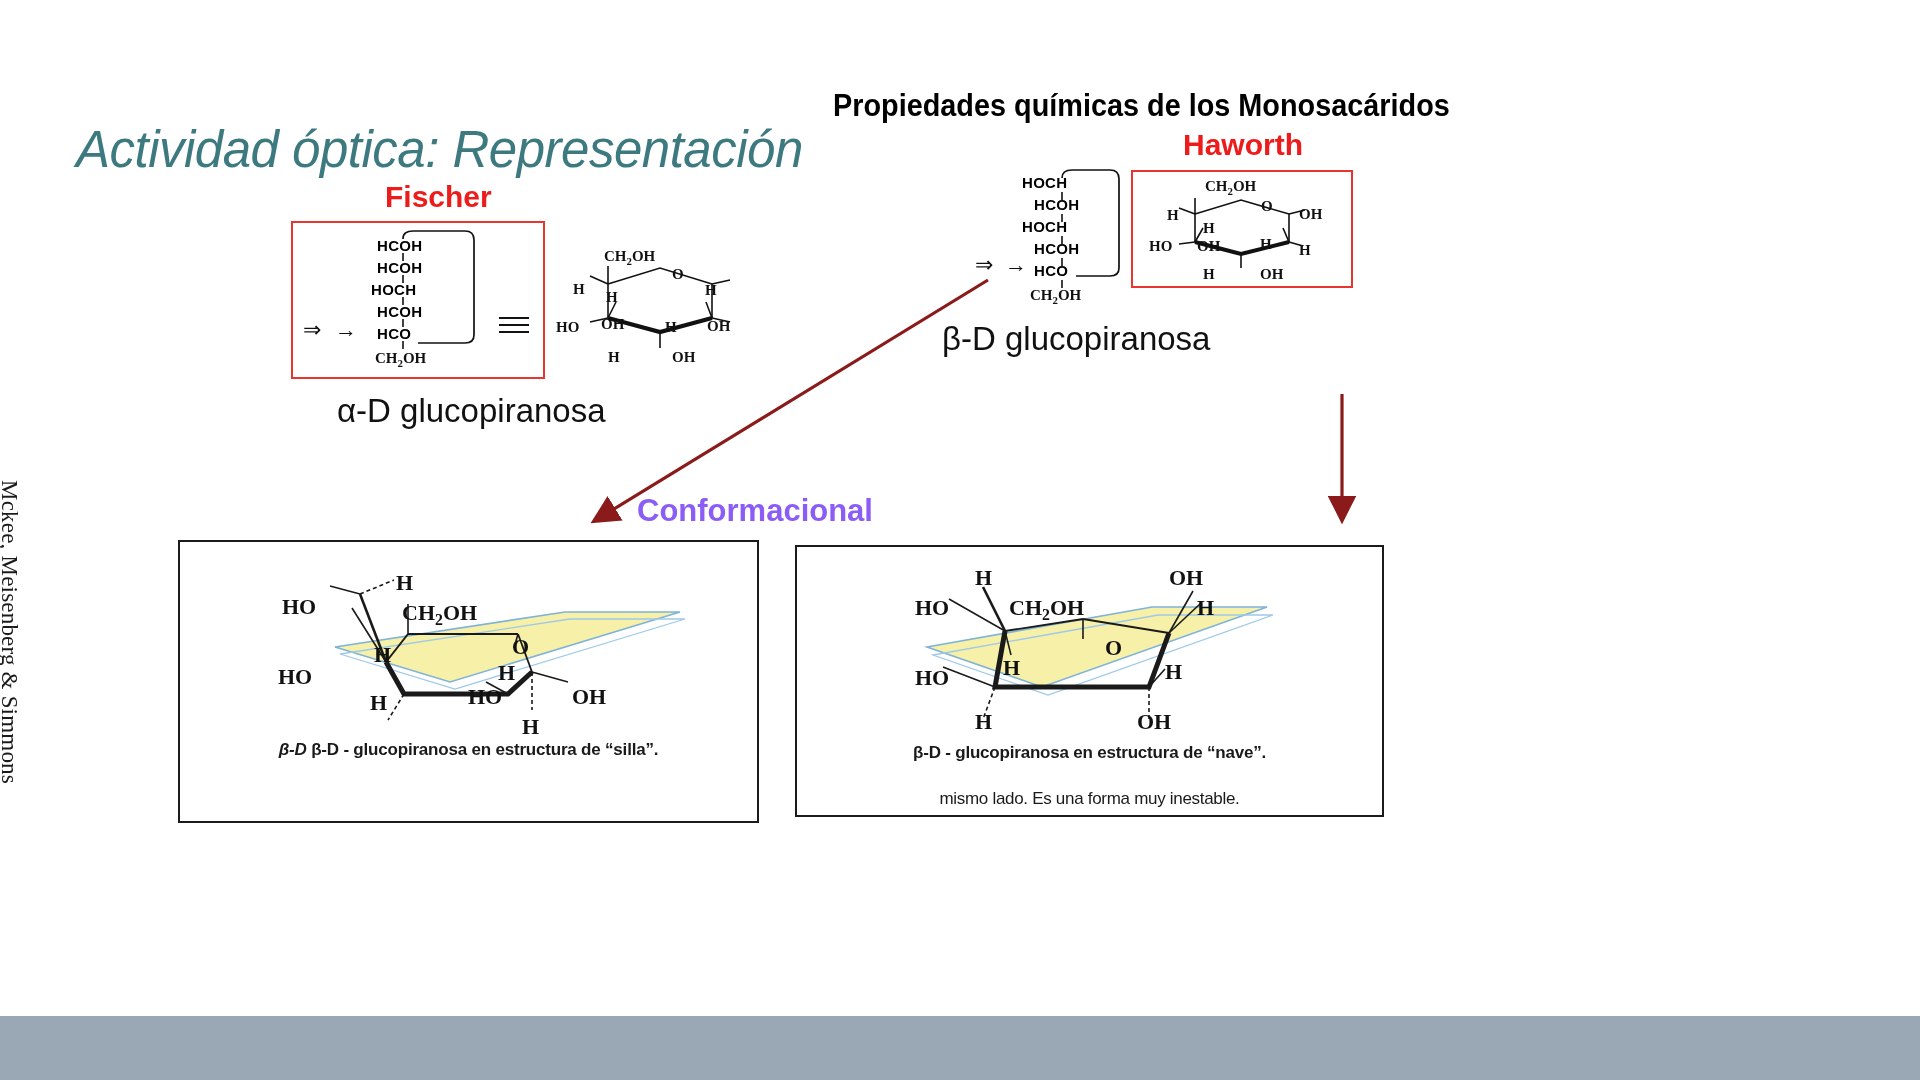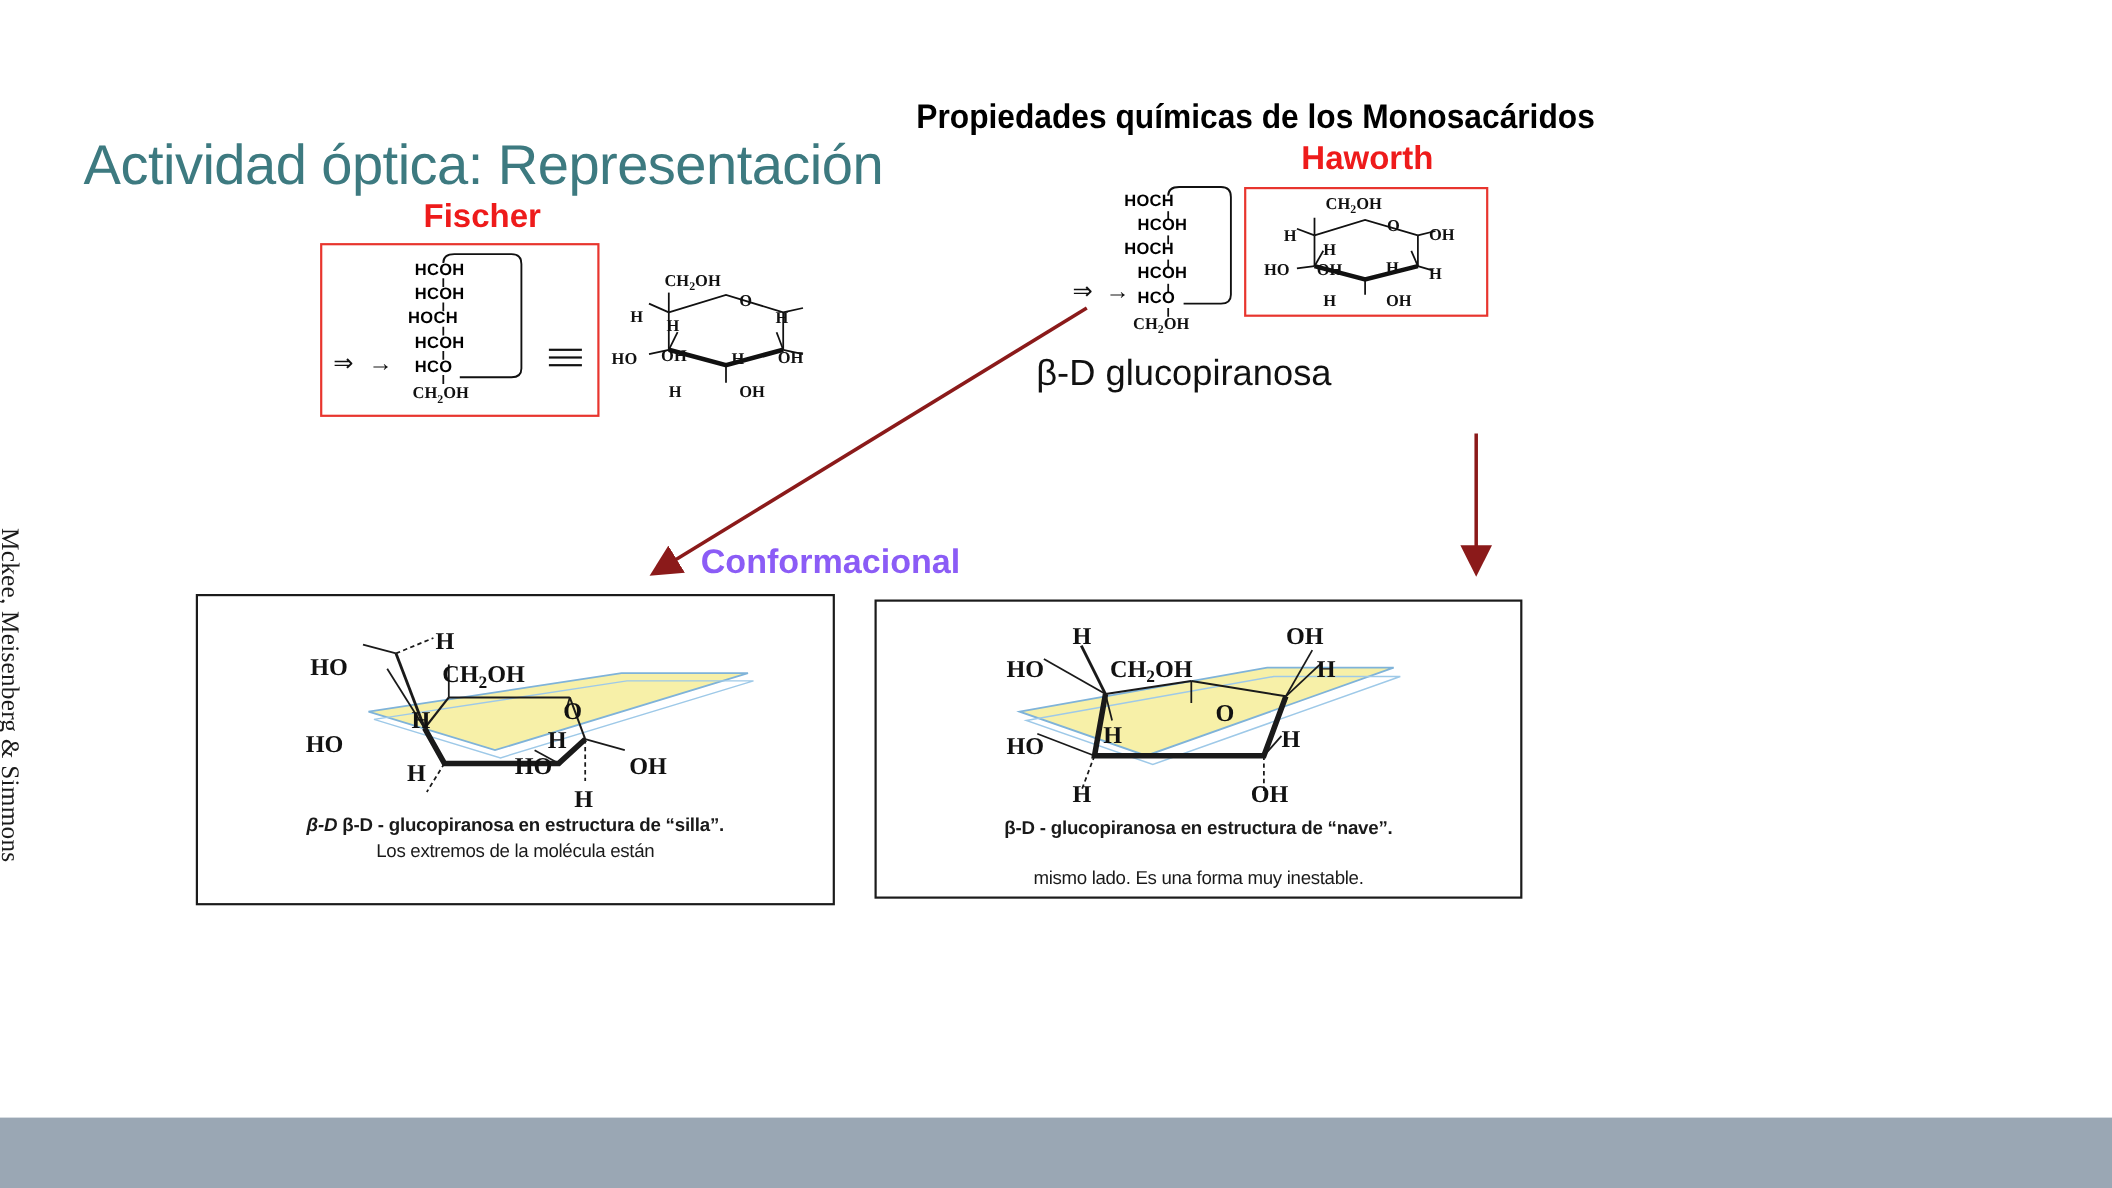--- a/index.html
+++ b/index.html
@@ -32,21 +32,21 @@
     font-size: 23px;
     color: #1a1a1a;
     white-space: nowrap;
     letter-spacing: .2px;
   }
 
   
   .title-main {
     position: absolute; left: 76px; top: 120px;
     font-size: 51px; color: #3d7a80; font-weight: 400;
-    letter-spacing: -.5px; white-space: nowrap;
+    letter-spacing: -.5px; white-space: nowrap; font-style: italic;
   }
   .title-right {
     position: absolute; left: 833px; top: 88px;
     font-size: 31px; font-weight: bold; color: #000;
     white-space: nowrap; transform: scaleX(.93); transform-origin: left top;
   }
   .label-fischer {
     position: absolute; left: 385px; top: 180px;
     font-size: 30px; font-weight: bold; color: #ee1b1b; white-space: nowrap;
   }
@@ -177,20 +177,21 @@
   <div class="chem-small" style="left:573px; top:281px;">H</div>
   <div class="chem-small" style="left:606px; top:289px;">H</div>
   <div class="chem-small" style="left:705px; top:282px;">H</div>
   <div class="chem-small" style="left:556px; top:319px;">HO</div>
   <div class="chem-small" style="left:601px; top:316px;">OH</div>
   <div class="chem-small" style="left:665px; top:319px;">H</div>
   <div class="chem-small" style="left:707px; top:318px;">OH</div>
   <div class="chem-small" style="left:608px; top:349px;">H</div>
   <div class="chem-small" style="left:672px; top:349px;">OH</div>
 
+  <div class="label-alpha">α-D glucopiranosa</div>
 
   <svg class="ring-svg" style="left:960px; top:160px;" width="210" height="150" viewBox="0 0 210 150">
     <path d="M 102 18 Q 102 10 112 10 L 150 10 Q 159 10 159 19 L 159 108 Q 159 116 150 116 L 116 116" fill="none" stroke="#111" stroke-width="1.7"></path>
     <line x1="102" y1="32" x2="102" y2="40" stroke="#111" stroke-width="1.6"></line>
     <line x1="102" y1="54" x2="102" y2="62" stroke="#111" stroke-width="1.6"></line>
     <line x1="102" y1="76" x2="102" y2="84" stroke="#111" stroke-width="1.6"></line>
     <line x1="102" y1="98" x2="102" y2="106" stroke="#111" stroke-width="1.6"></line>
     <line x1="102" y1="120" x2="102" y2="128" stroke="#111" stroke-width="1.6"></line>
   </svg>
   <div class="chem-row" style="left:1022px; top:174px;">HOCH</div>
@@ -288,21 +289,20 @@
     <div class="chem-small" style="font-size:22px; left:318px; top:118px;">H</div>
     <div class="chem-small" style="font-size:22px; left:190px; top:148px;">H</div>
     <div class="chem-small" style="font-size:22px; left:288px; top:142px;">HO</div>
     <div class="chem-small" style="font-size:22px; left:392px; top:142px;">OH</div>
     <div class="chem-small" style="font-size:22px; left:342px; top:172px;">H</div>
 
     <div class="panel-caption cap-line1" style="top:198px;">
       <em>β-D</em> 
       <span>β-D - glucopiranosa en estructura de “silla”.</span>
     </div>
-    <div class="panel-caption cap-line2" style="top:222px;">Los extremos de la molécula están</div>
   </div>
 
   <div class="panel panel-right">
     <svg class="chair-svg" width="585" height="195" viewBox="0 0 585 195">
       <polygon points="130,100 355,60 470,60 245,140" fill="#f7f0a8" stroke="#7fb3d9" stroke-width="1.6"></polygon>
       <polygon points="136,108 361,68 476,68 251,148" fill="none" stroke="#9ec9e8" stroke-width="1.3"></polygon>
 
       <path d="M 208 84 L 198 140 L 352 140 L 372 86" fill="none" stroke="#1a1a1a" stroke-width="5"></path>
       <path d="M 208 84 L 286 72" fill="none" stroke="#1a1a1a" stroke-width="1.8"></path>
       <path d="M 286 72 L 372 86" fill="none" stroke="#1a1a1a" stroke-width="1.8"></path>

